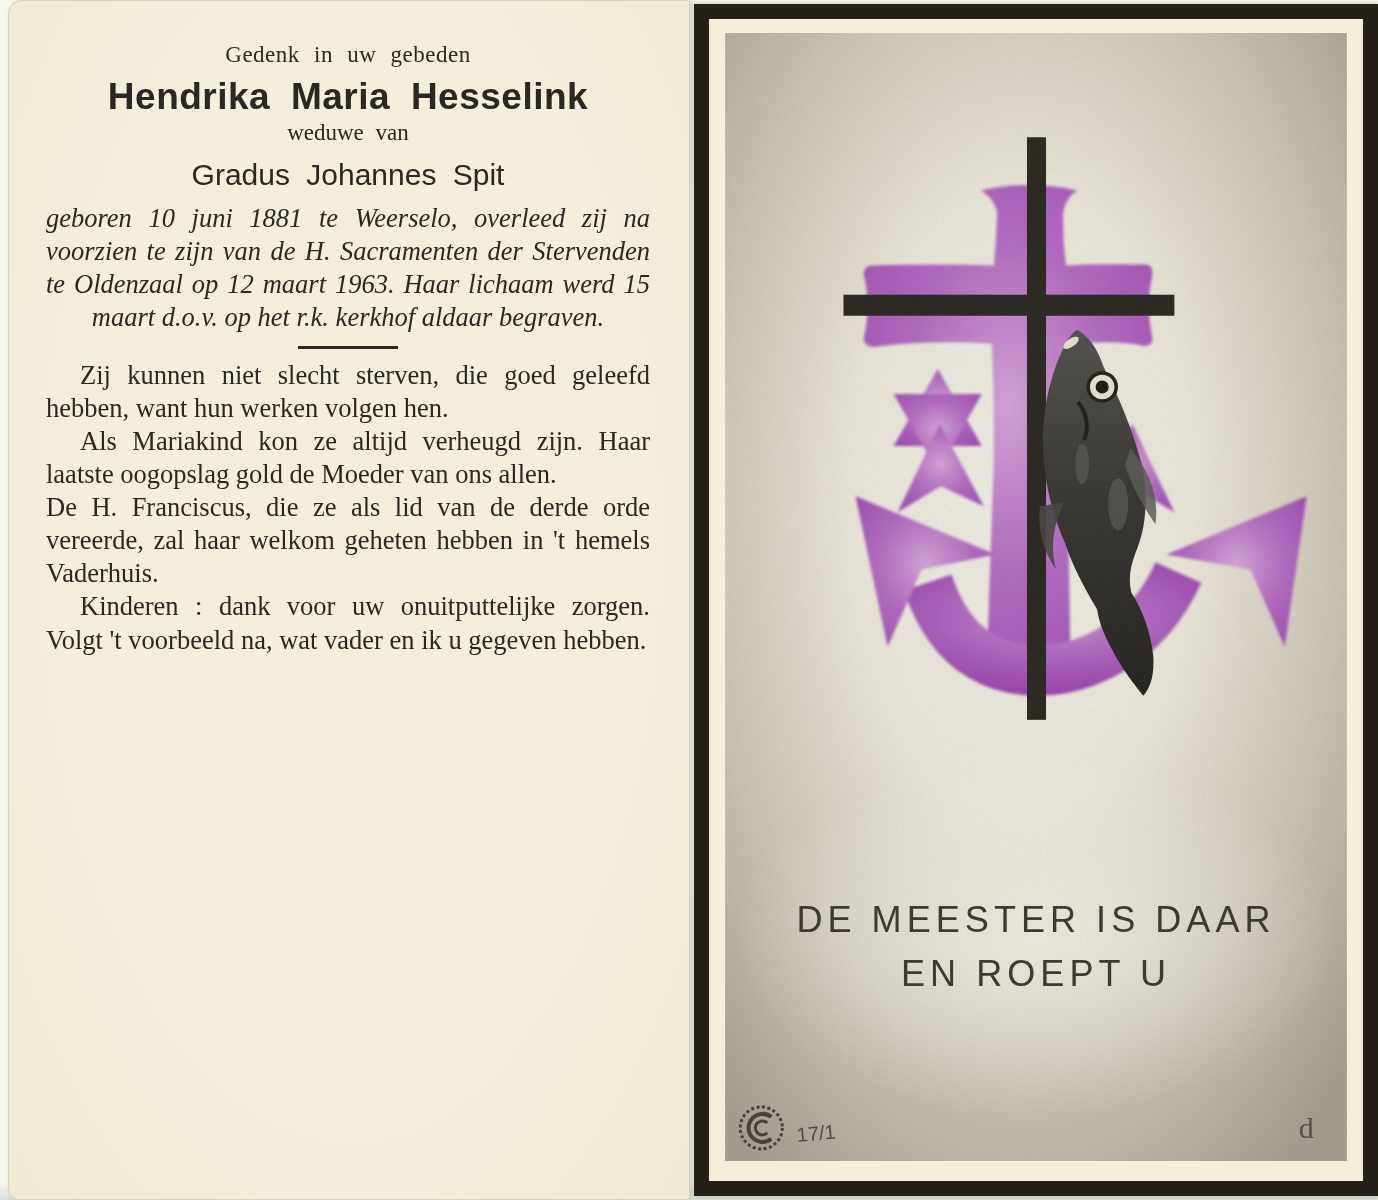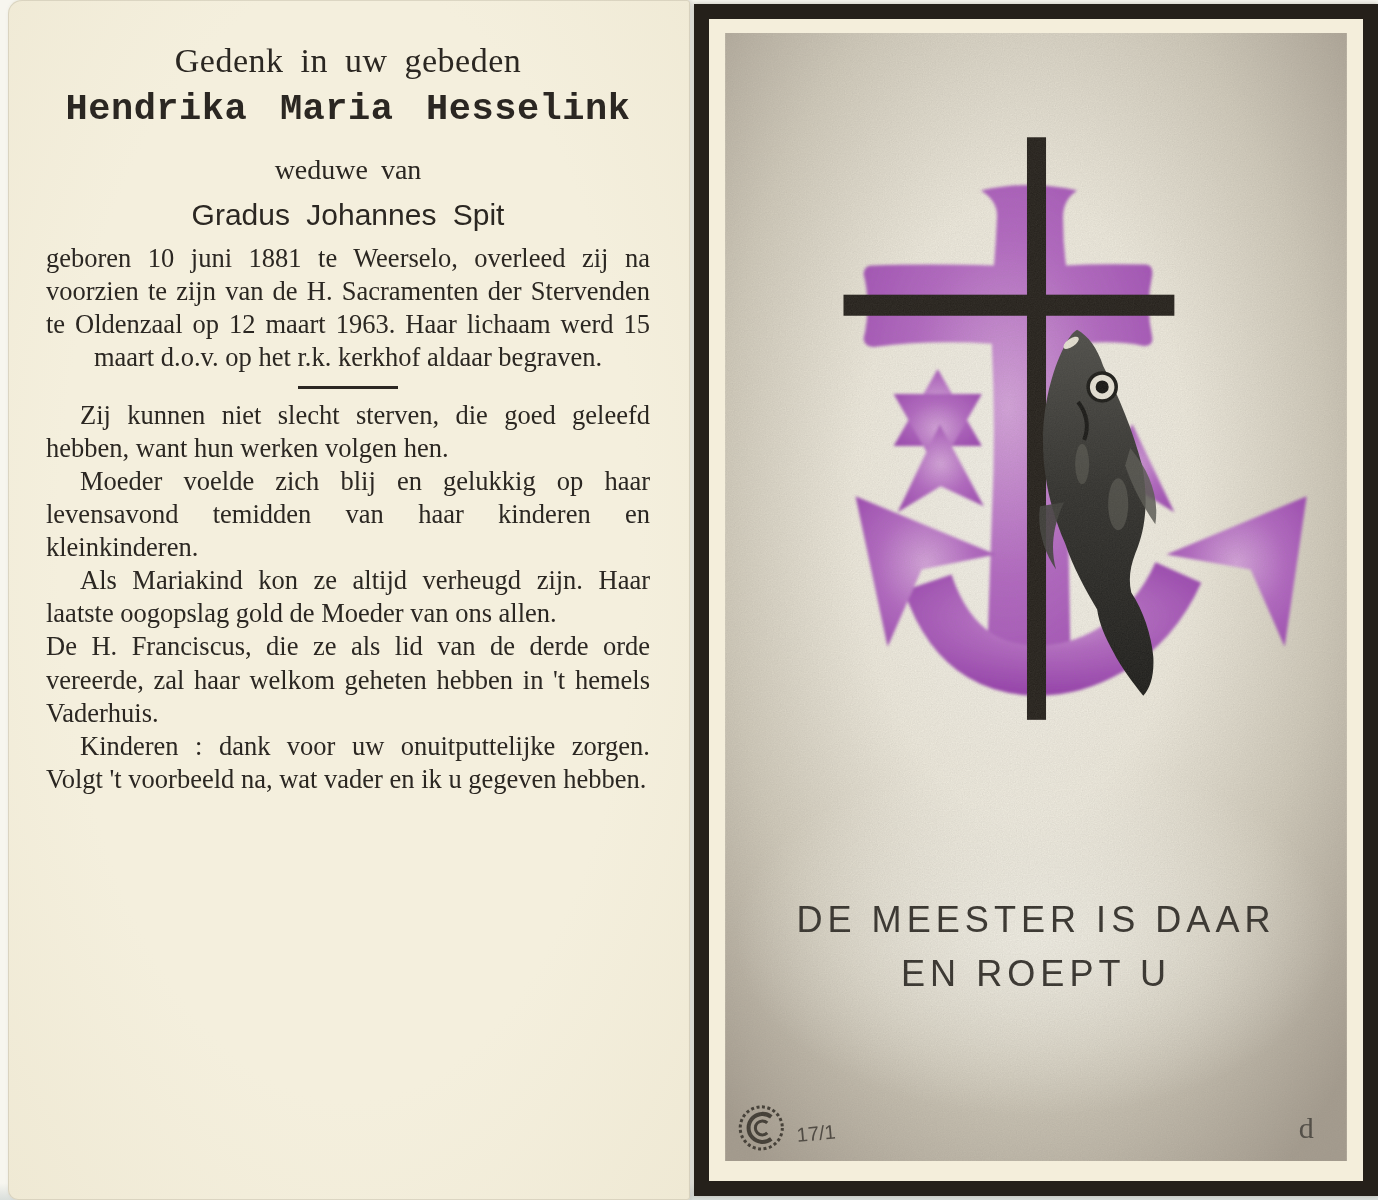--- a/index.html
+++ b/index.html
@@ -11,28 +11,28 @@
   
   .left-card{
     position:absolute;left:8px;top:0;width:682px;height:1200px;
     background:radial-gradient(ellipse at 50% 45%, #f4efdd 60%, #efe9d4 100%);
     border-radius:14px 3px 3px 10px;
     box-shadow:inset 0 0 0 1px rgba(190,185,165,.45), 2px 0 4px rgba(120,120,110,.25);
     color:#2b2722;
   }
   .left-inner{padding:42px 40px 0 38px;}
   .c{text-align:center;}
-  .intro{font-size:34px;letter-spacing:.5px;word-spacing:8px;margin:0 0 8px 0;}
-  .name{font-family:Liberation Mono, monospace;font-weight:700;font-size:37px;
-        letter-spacing:.5px;word-spacing:10px;margin:0 0 24px 0;}
-  .relation{font-size:28px;word-spacing:6px;margin:0 0 12px 0;}
+  .intro{font-size:23px;letter-spacing:.5px;word-spacing:8px;margin:0 0 8px 0;}
+  .name{font-family:Liberation Sans, sans-serif;font-weight:700;font-size:37px;
+        letter-spacing:.5px;word-spacing:10px;margin:0 0 2px 0;}
+  .relation{font-size:23px;word-spacing:6px;margin:0 0 12px 0;}
   .spouse{font-family:"Liberation Sans",sans-serif;font-weight:400;font-size:30px;
         word-spacing:8px;margin:0 0 10px 0;}
   .bodytext{font-size:26.5px;line-height:1.25;text-align:justify;margin:0;}
-  .bio{text-align-last:center;}
+  .bio{text-align-last:center;font-style:italic;}
   .rule{width:100px;height:3px;background:#2b2722;margin:11px auto 10px auto;}
   .para{text-indent:34px;}
   .para.no-indent{text-indent:0;}
   
   .right-card{
     position:absolute;left:694px;top:4px;width:684px;height:1192px;
     background:#f4eedb;
     border:15px solid #25201a;
     box-sizing:border-box;
     box-shadow:0 0 5px rgba(100,100,90,.4);
@@ -51,21 +51,20 @@
     <p class="intro c">Gedenk in uw gebeden</p>
     <p class="name c">Hendrika Maria Hesselink</p>
     <p class="relation c">weduwe van</p>
     <p class="spouse c">Gradus Johannes Spit</p>
 
     <p class="bodytext bio">geboren 10 juni 1881 te Weerselo, overleed zij na voorzien te zijn van de H. Sacramenten der Stervenden te Oldenzaal op 12 maart 1963. Haar lichaam werd 15 maart d.o.v. op het r.k. kerkhof aldaar begraven.</p>
 
     <div class="rule"></div>
 
     <p class="bodytext para">Zij kunnen niet slecht sterven, die goed geleefd hebben, want hun werken volgen hen.</p>
-    <p class="bodytext para">Moeder voelde zich blij en gelukkig op haar levensavond temidden van haar kinderen en kleinkinderen.</p>
     <p class="bodytext para">Als Mariakind kon ze altijd verheugd zijn. Haar laatste oogopslag gold de Moeder van ons allen.</p>
     <p class="bodytext para no-indent">De H. Franciscus, die ze als lid van de derde orde vereerde, zal haar welkom geheten hebben in 't hemels Vaderhuis.</p>
     <p class="bodytext para">Kinderen : dank voor uw onuitputtelijke zorgen. Volgt 't voorbeeld na, wat vader en ik u gegeven hebben.</p>
   </div>
 </div>
 
 <div class="right-card">
   <div class="image-area">
     <svg viewBox="0 0 620 1125" xmlns="http://www.w3.org/2000/svg">
       <defs>

